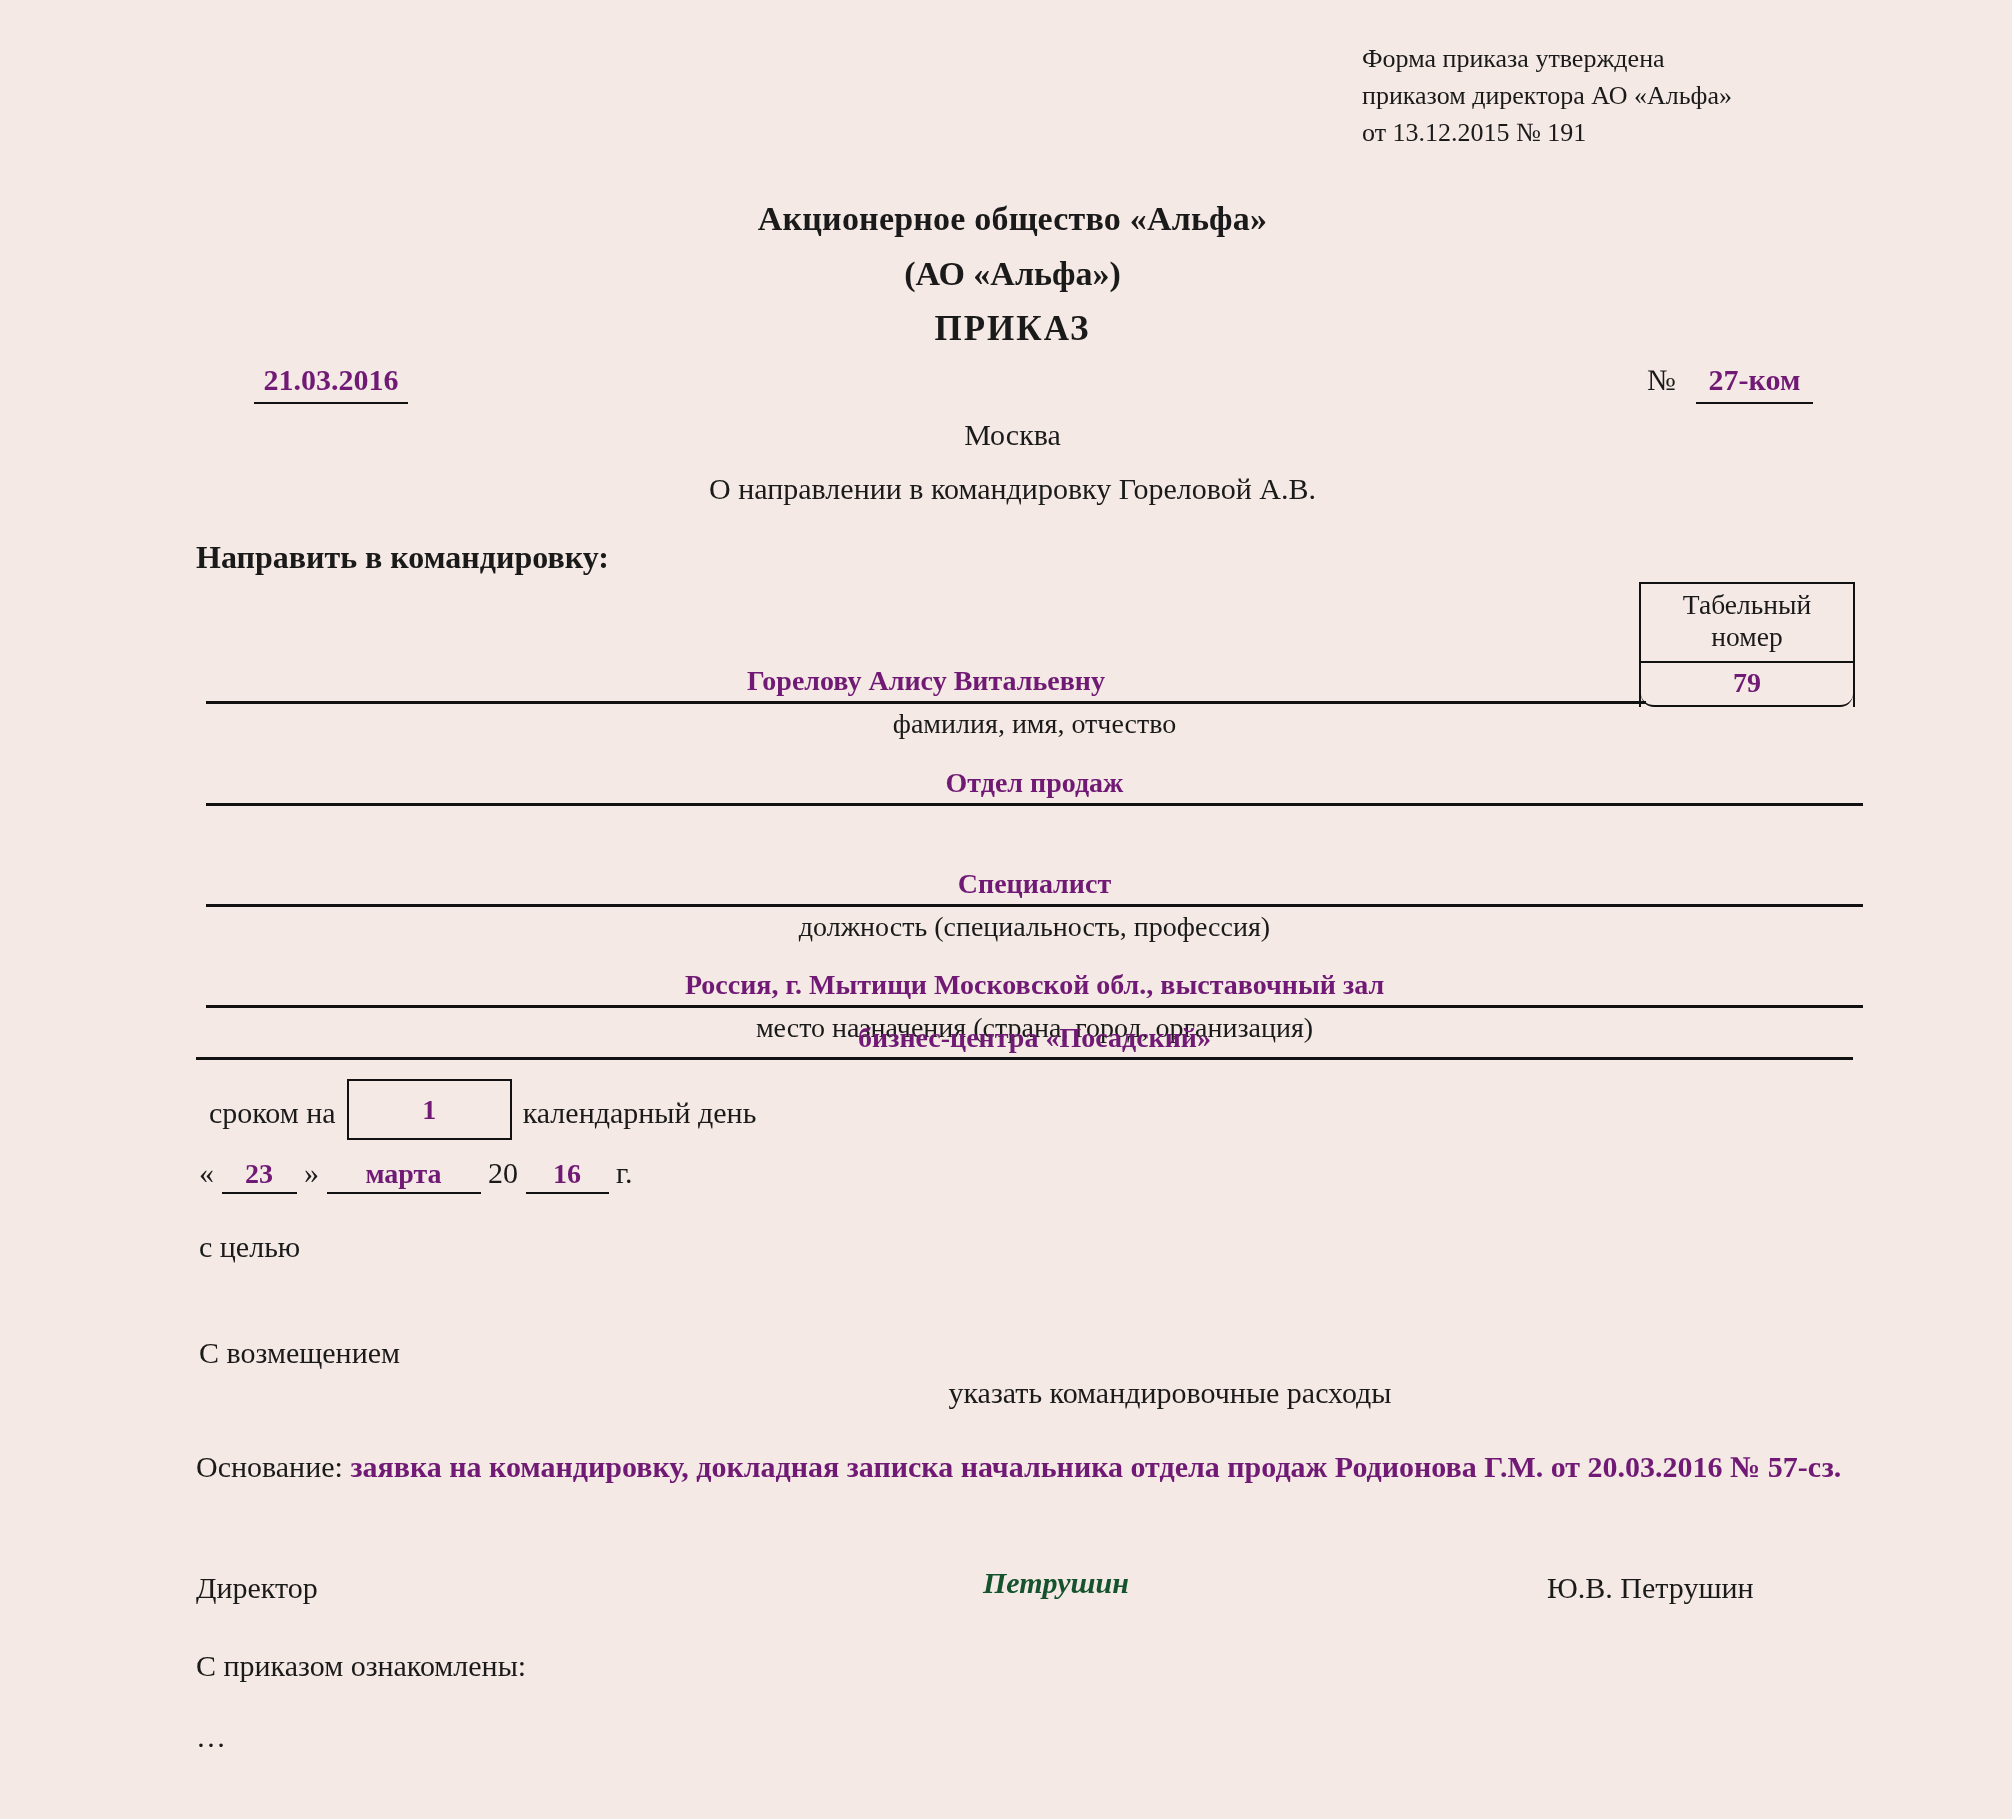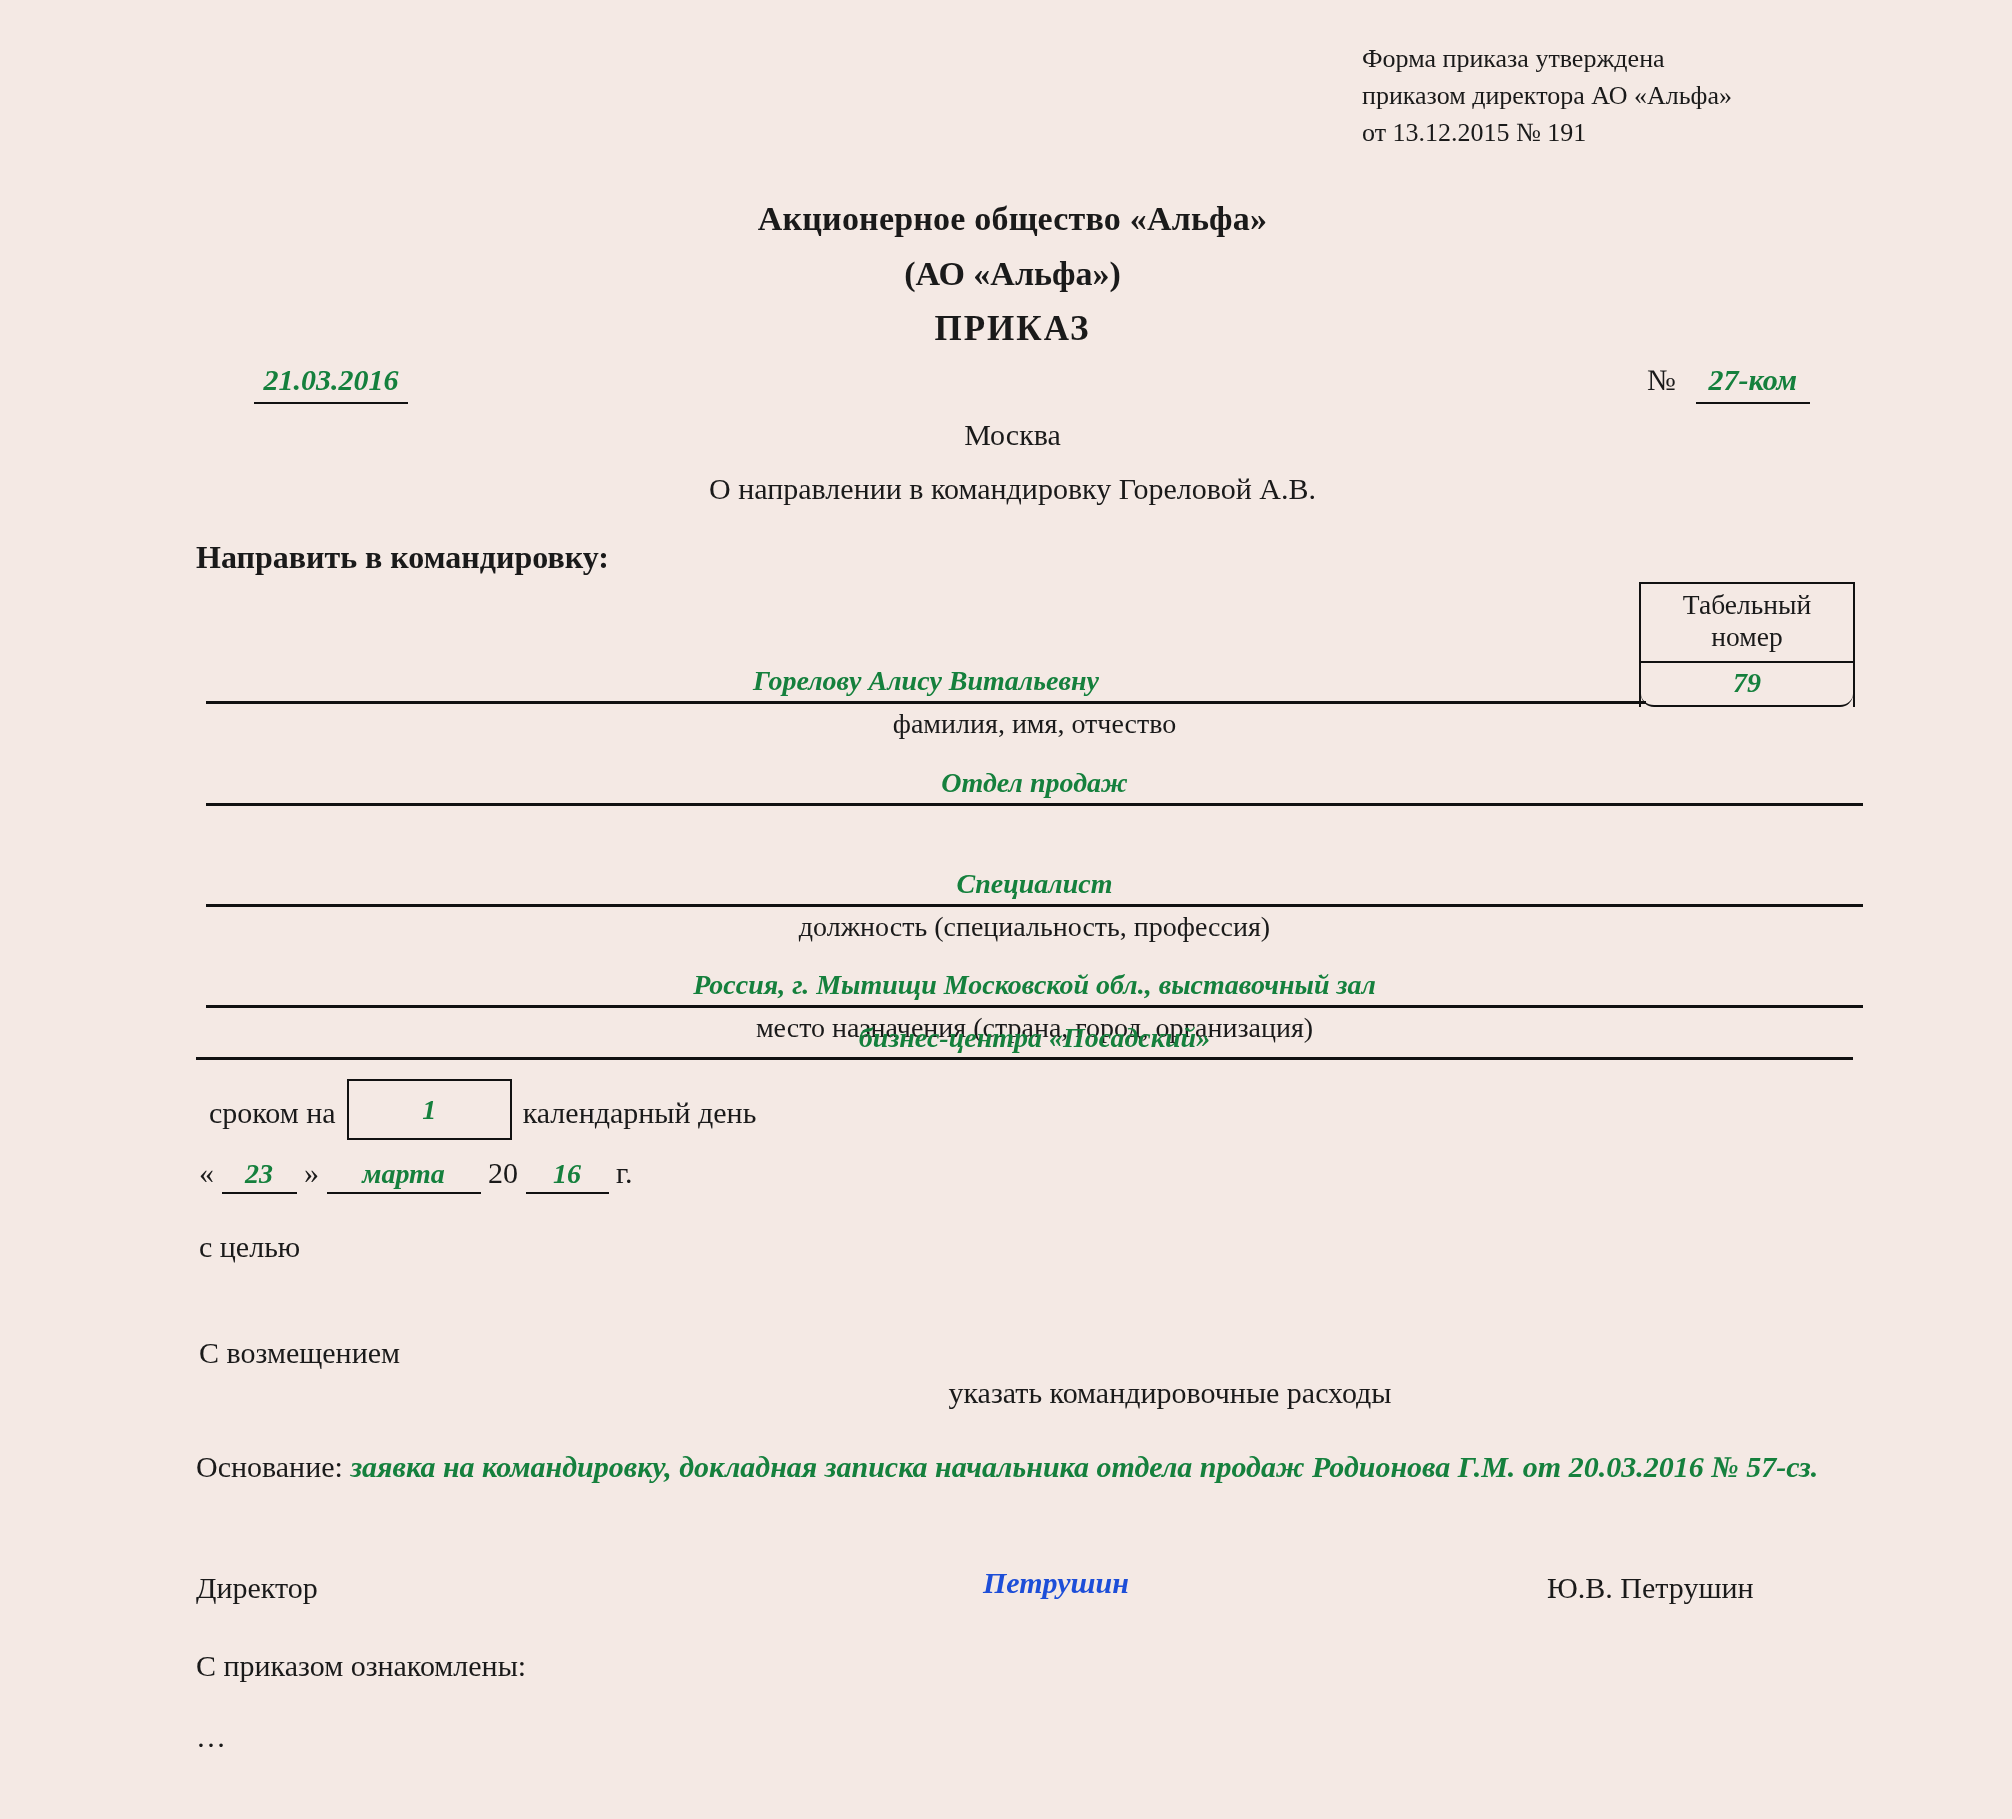--- a/index.html
+++ b/index.html
@@ -17,22 +17,22 @@
   }
 
   .page {
     position: absolute;
     inset: 0;
     margin-left: 6px;
   }
 
   
   .abs { position: absolute; }
-  .purple { color: #15803d; font-style: italic; font-weight: 600; }
-  .blue   { color: #1d4ed8; font-style: italic; font-weight: 600; }
+  .purple { color: #701a75; font-weight: 600; }
+  .blue   { color: #14532d; font-style: italic; font-weight: 600; }
 
   
   .approval {
     left: 1356px;
     top: 41px;
     width: 487px;
     font-size: 26px;
     line-height: 1.42;
     text-align: left;
   }

